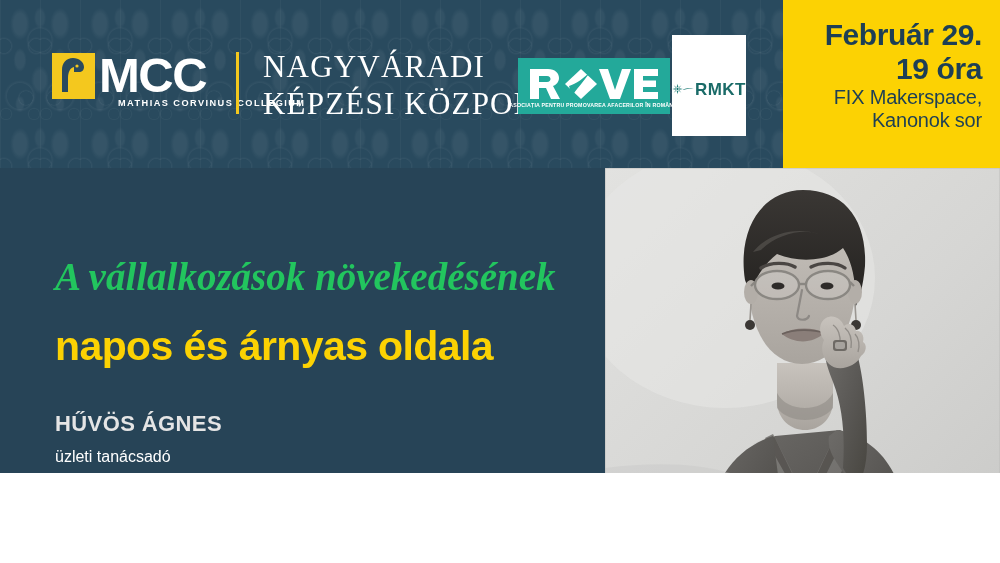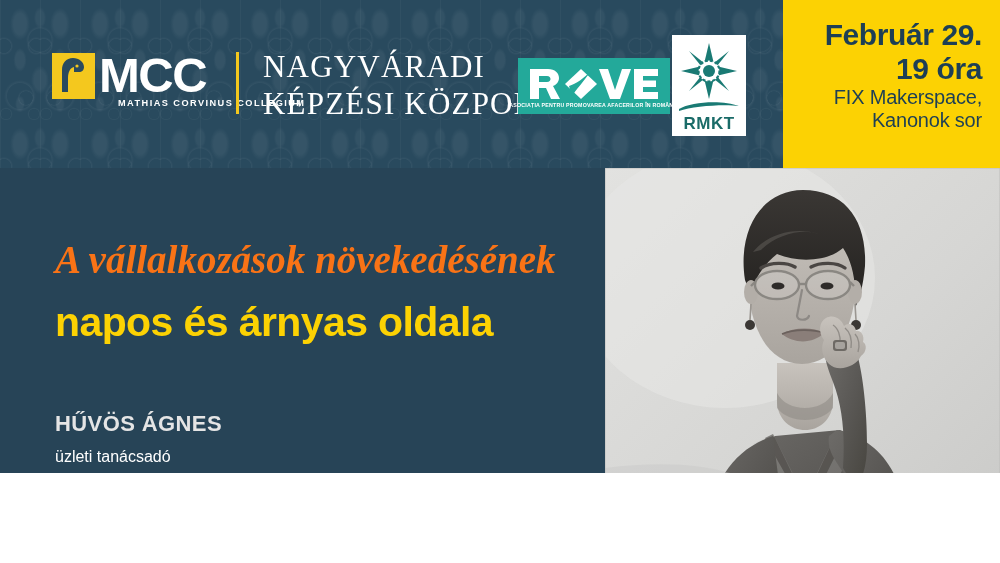--- a/index.html
+++ b/index.html
@@ -143,21 +143,21 @@
     transform: scaleX(1.02);
   }
 
   
   .rmkt-logo {
     position: absolute;
     left: 672px; top: 35px;
     width: 74px; height: 101px;
     background: #ffffff;
     display: flex;
-    flex-direction: column;
+    flex-direction: row;
     align-items: center;
     justify-content: flex-start;
     padding-top: 7px;
     box-sizing: border-box;
   }
   .rmkt-text {
     font-family: "Liberation Sans", sans-serif;
     font-weight: bold;
     font-size: 17px;
     color: #1a6b68;
@@ -188,32 +188,32 @@
     font-family: "Liberation Sans", sans-serif;
     font-weight: normal;
     font-size: 20px;
     line-height: 23px;
     letter-spacing: -0.2px;
   }
 
   
   .title-1 {
     position: absolute;
-    left: 55px; top: 238px;
+    left: 55px; top: 255px;
     font-family: "Liberation Serif", serif;
     font-style: italic;
     font-weight: bold;
-    color: #f97316;
+    color: #22c55e;
     font-size: 39px;
     line-height: 44px;
     white-space: nowrap;
   }
   .title-2 {
     position: absolute;
-    left: 55px; top: 299px;
+    left: 55px; top: 323px;
     font-family: "Liberation Sans", sans-serif;
     font-weight: bold;
     color: #fcd203;
     font-size: 41px;
     line-height: 46px;
     letter-spacing: -0.6px;
     white-space: nowrap;
   }
   .speaker-name {
     position: absolute;

